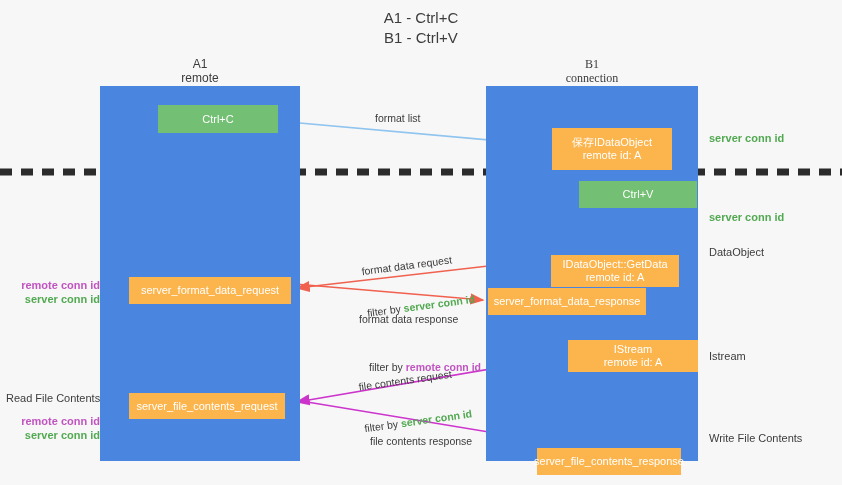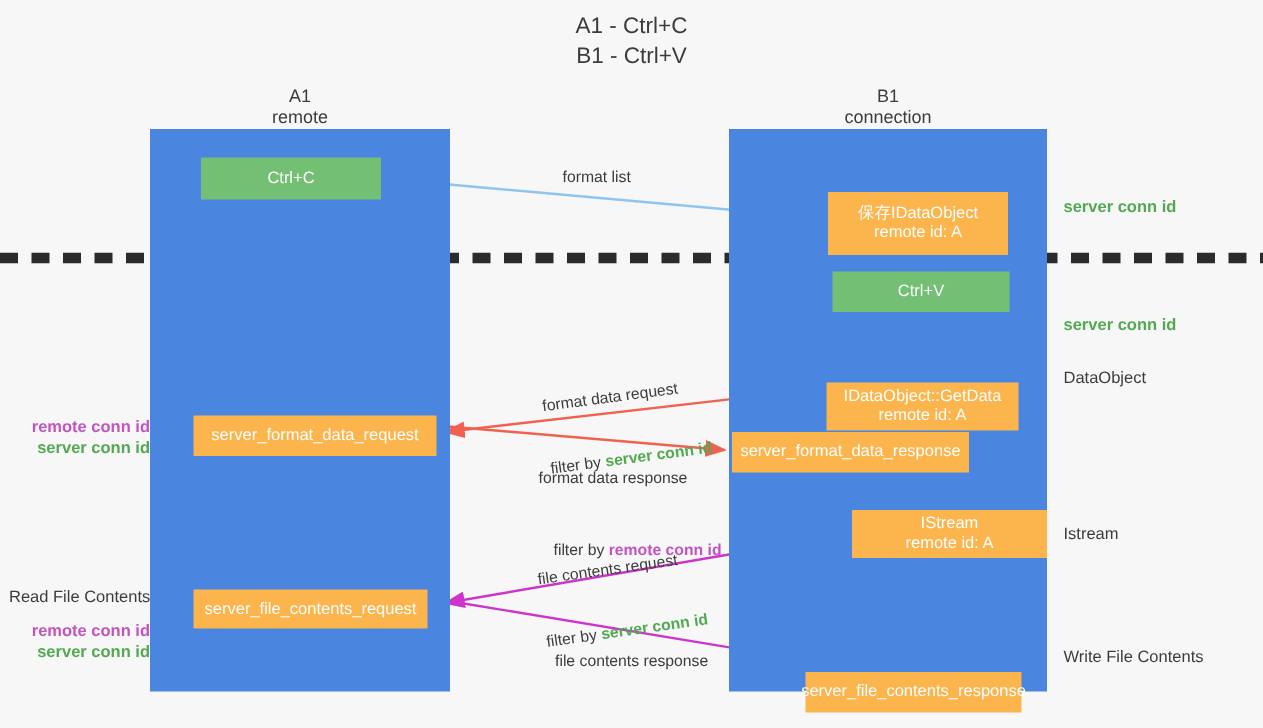--- a/index.html
+++ b/index.html
@@ -36,21 +36,21 @@
 
   
   .col-header {
     text-align: center;
     font-size: 12px;
     color: #3c3c3c;
     line-height: 14px;
     white-space: pre;
   }
   #header-a1 { left: 100px; top: 57px; width: 200px; }
-  #header-b1 { left: 486px; top: 57px; width: 212px; }
+  #header-b1 { left: 486px; top: 57px; width: 212px; font-family: Liberation Serif, serif; }
 
   
   .lane {
     background: #4a86e0;
   }
   #lane-a1 { left: 100px; top: 86px; width: 200px; height: 375px; }
   #lane-b1 { left: 486px; top: 86px; width: 212px; height: 375px; }
 
   
   .box {
@@ -58,21 +58,21 @@
     display: flex;
     flex-direction: column;
     align-items: center;
     justify-content: center;
     color: #ffffff;
     font-size: 11px;
     line-height: 13px;
     text-align: center;
     white-space: pre;
   }
-  .box.green { background: #73bf73; }
+  .box.green { background: #73bf73; margin-left: 24px; }
   .box.orange { background: #fcb44c; }
 
   #box-ctrlc   { left: 134px; top: 105px; width: 120px; height: 28px; }
   #box-save-ido{ left: 552px; top: 128px; width: 120px; height: 42px; }
   #box-ctrlv   { left: 555px; top: 181px; width: 118px; height: 27px; }
   #box-getdata { left: 551px; top: 236px; width: 128px; height: 32px; margin-top: 19px; }
   #box-istream { left: 568px; top: 340px; width: 130px; height: 32px; }
   #box-sfdreq  { left: 129px; top: 277px; width: 162px; height: 27px; }
   #box-sfdres  { left: 488px; top: 288px; width: 158px; height: 27px; }
   #box-sfcreq  { left: 129px; top: 393px; width: 156px; height: 26px; }

